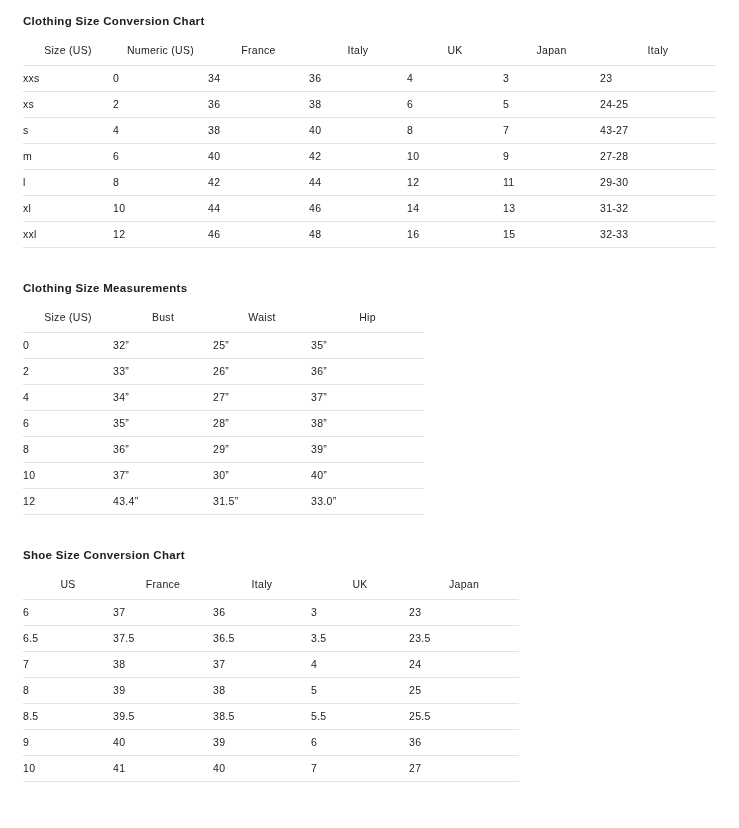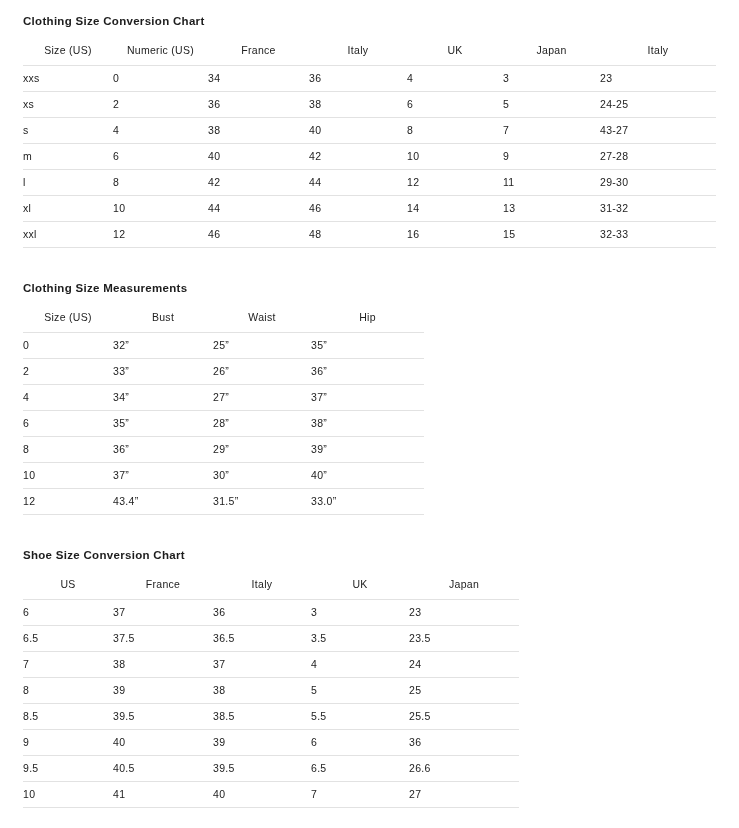--- a/index.html
+++ b/index.html
@@ -260,27 +260,20 @@
             <td>25.5</td>
           </tr>
           <tr>
             <td>9</td>
             <td>40</td>
             <td>39</td>
             <td>6</td>
             <td>36</td>
           </tr>
           <tr>
-            <td>9.5</td>
-            <td>40.5</td>
-            <td>39.5</td>
-            <td>6.5</td>
-            <td>26.6</td>
-          </tr>
-          <tr>
             <td>10</td>
             <td>41</td>
             <td>40</td>
             <td>7</td>
             <td>27</td>
           </tr>
         </tbody>
     </table>
   </section>
 

